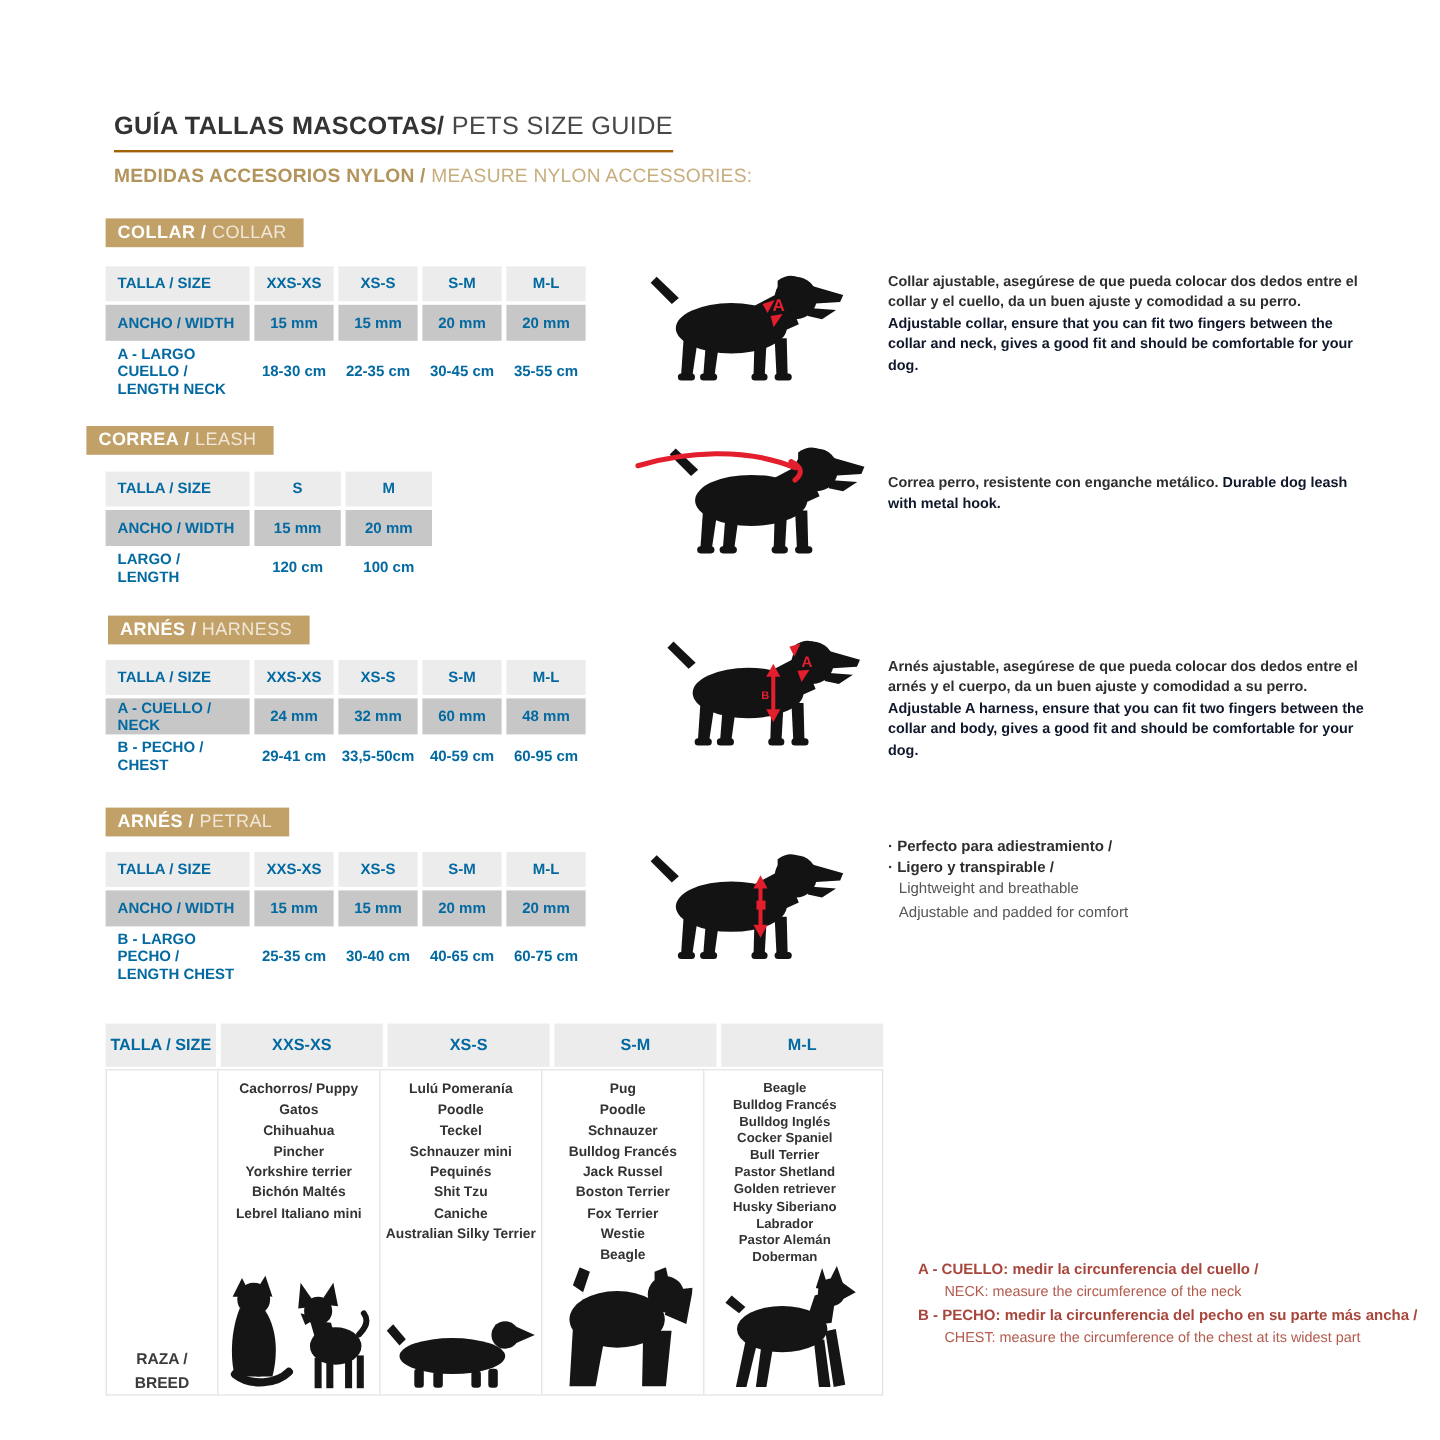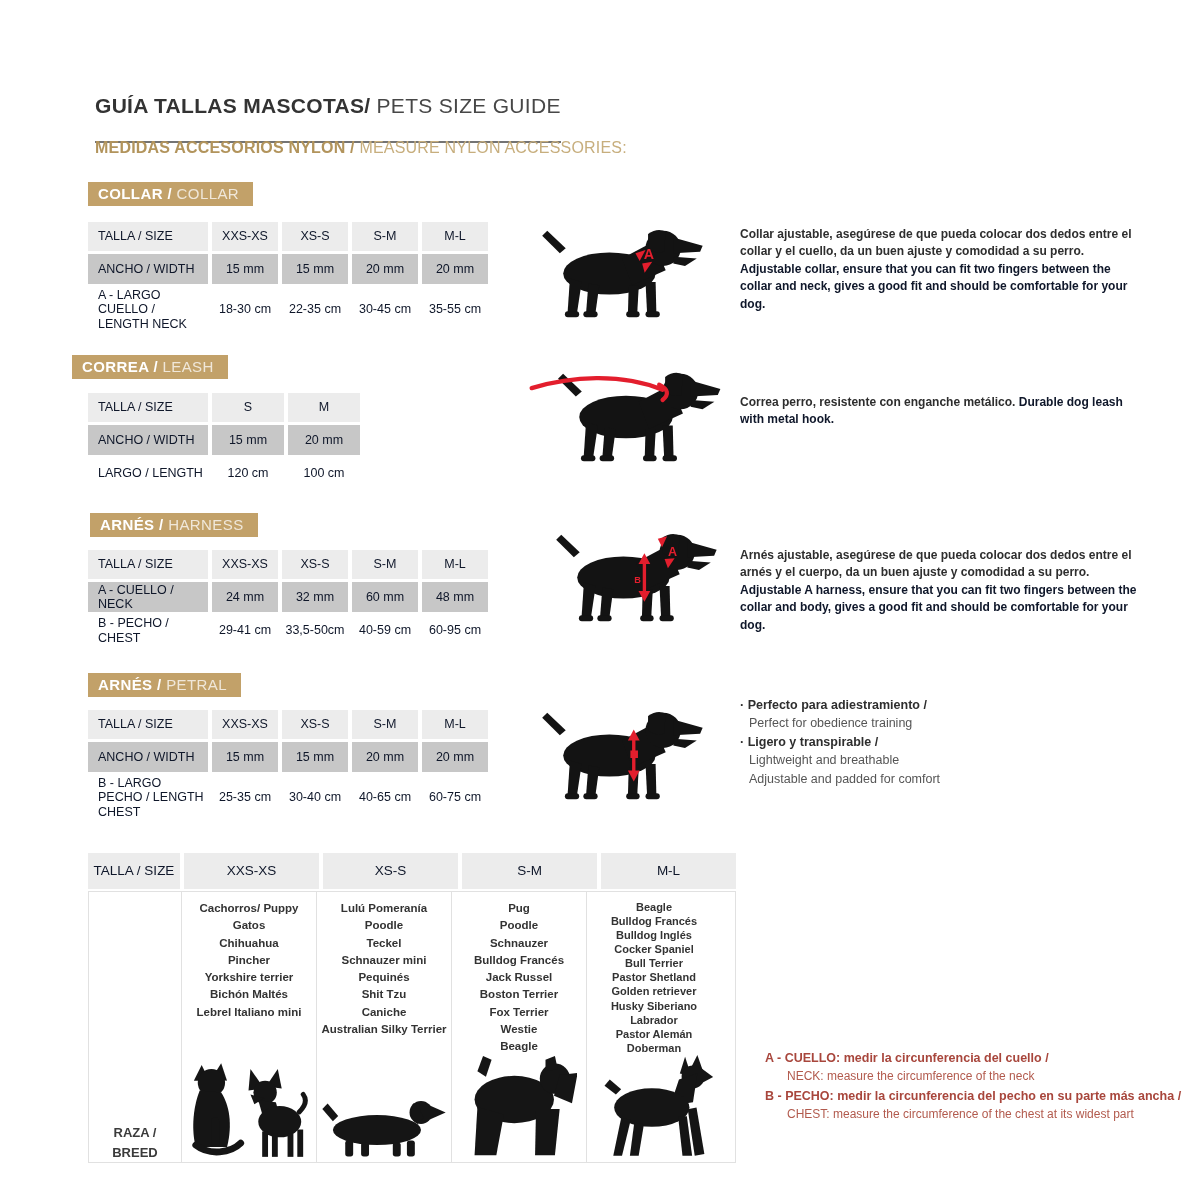--- a/index.html
+++ b/index.html
@@ -6,21 +6,21 @@
   html,body { margin:0; padding:0; background:#ffffff; }
   .page {
     position:relative; width:1200px; height:1200px; background:#fff;
     font-family:"Liberation Sans", sans-serif; color:#3b3b3b; overflow:hidden;
   }
 
   
   .hdr-title {
     position:absolute; left:95px; top:80px;
     font-size:21px; font-weight:700; color:#333; letter-spacing:.3px;
-    border-bottom:2px solid #737373; padding-bottom:23px; white-space:nowrap;
+    border-bottom:2px solid #a16207; padding-bottom:7px; white-space:nowrap;
   }
   .hdr-title .light { font-weight:400; color:#474747; }
   .subtitle {
     position:absolute; left:95px; top:139px;
     font-size:16px; font-weight:700; color:#b2945c; letter-spacing:.2px; white-space:nowrap;
   }
   .subtitle .light { font-weight:400; color:#c7ae7d; }
 
   
   .badge {
@@ -30,21 +30,21 @@
   .badge .light { font-weight:400; color:rgba(255,255,255,.75); }
 
   
   .size-table { position:absolute; display:grid; column-gap:4px; row-gap:3px; }
   .cols5 { grid-template-columns:120px repeat(4, 66px); }
   .cols3 { grid-template-columns:120px 72px 72px; }
   .rows-tall { grid-template-rows:29px 30px 45px; }
   .rows-std  { grid-template-rows:29px 30px 31px; }
   .cell {
     display:flex; align-items:center; justify-content:center;
-    font-weight:400; font-size:12.5px; color:#0f172a; text-align:center; line-height:1.15;
+    font-weight:700; font-size:12.5px; color:#0369a1; text-align:center; line-height:1.15;
   }
   .cell.lbl { justify-content:flex-start; text-align:left; padding-left:10px; padding-right:4px; }
   .r-head  { background:#ececec; }
   .r-shade { background:#c7c7c7; }
   .r-white { background:#fff; }
 
   
   .desc { position:absolute; width:400px; font-size:12px; line-height:1.45; }
   .desc .es { font-weight:700; color:#2e2e2e; }
   .desc .en { font-weight:700; color:#0f172a; }
@@ -238,21 +238,20 @@
       <rect x="112" y="36" width="4" height="46"></rect>
       <polygon points="107,42 121,42 114,29"></polygon>
       <polygon points="107,78 121,78 114,91"></polygon>
       <rect x="110" y="54" width="9" height="9"></rect>
     </g>
   </svg>
 
   <div class="bullets" style="left:740px;top:697px">
     <div class="bullet">
       <span class="es">Perfecto para adiestramiento /</span>
-      <span class="en">Perfect for obedience training</span>
     </div>
     <div class="bullet">
       <span class="es">Ligero y transpirable /</span>
       <span class="en">Lightweight and breathable</span>
     </div>
     <div class="bullet">
       <span class="en">Adjustable and padded for comfort</span>
     </div>
   </div>
 

